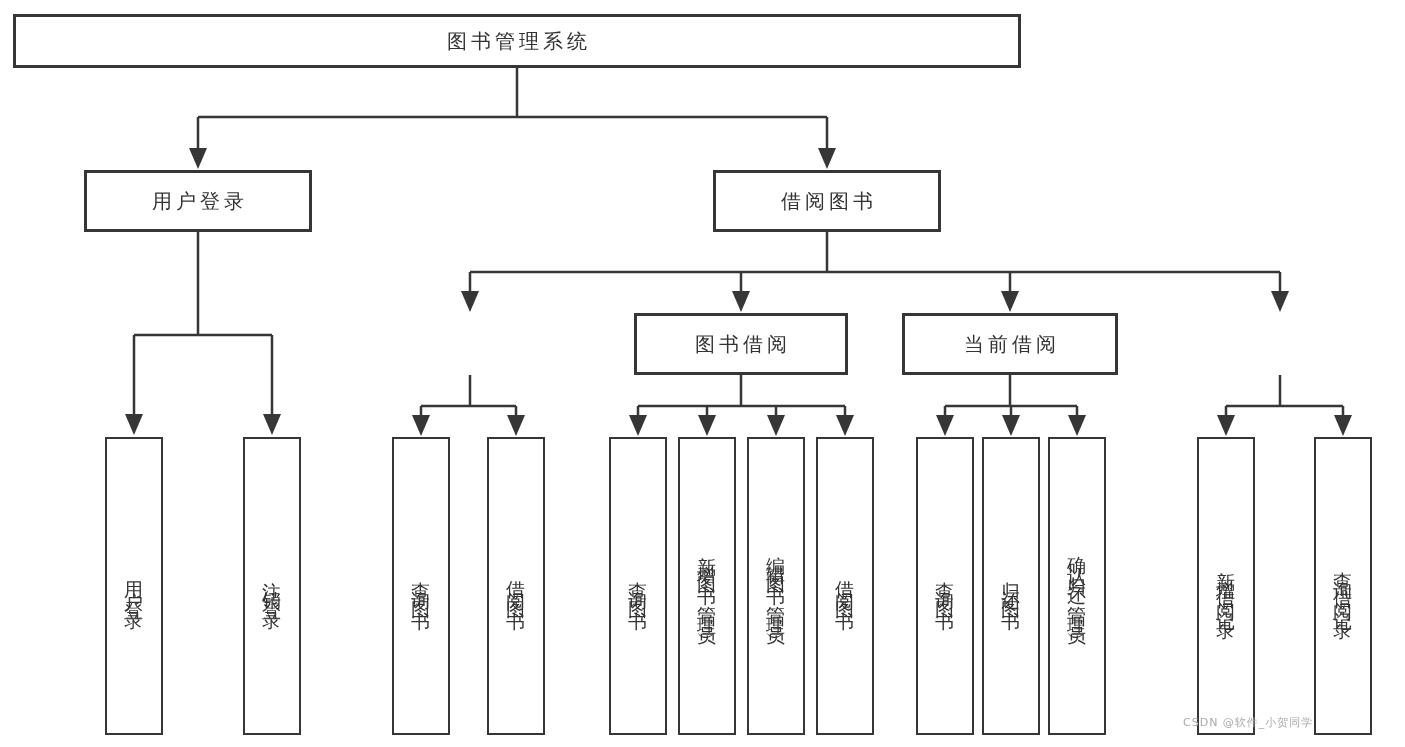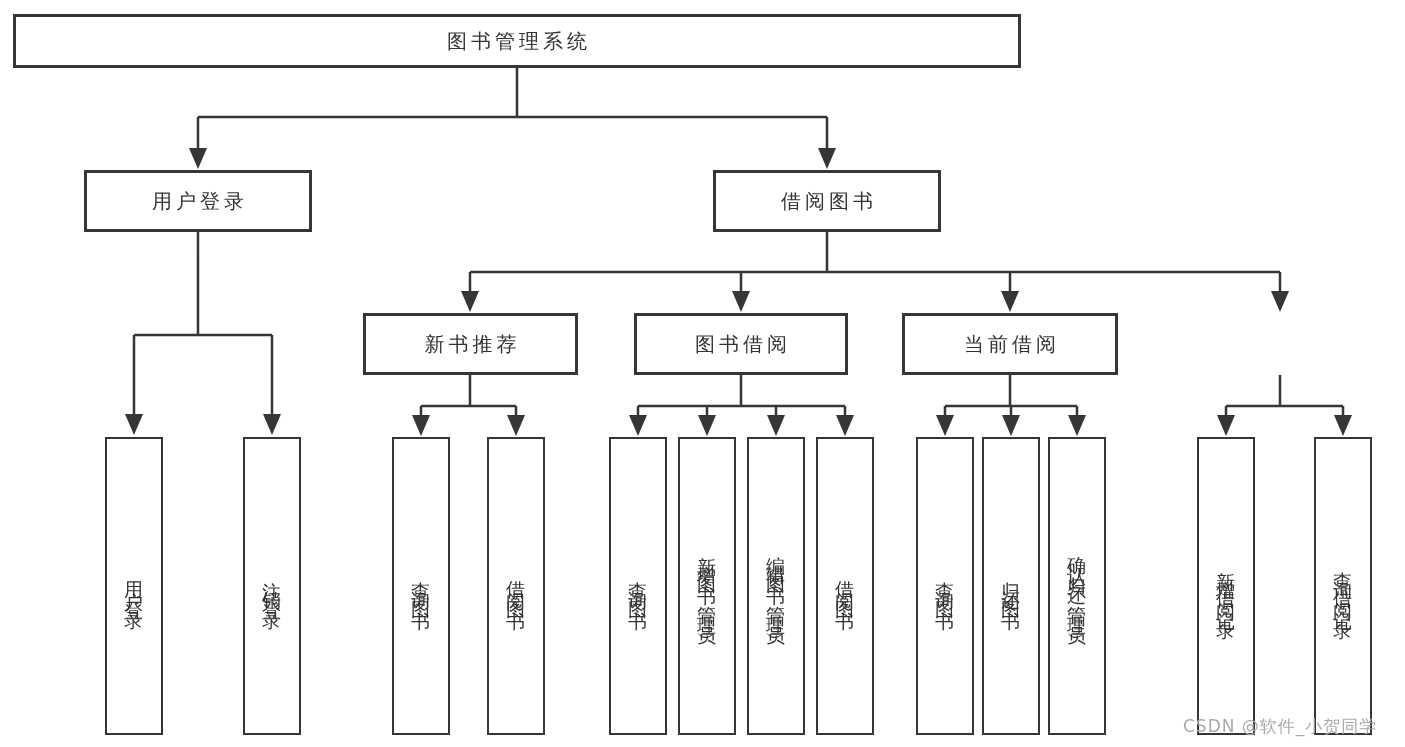--- a/index.html
+++ b/index.html
@@ -29,21 +29,21 @@
     width:58px;top:437px;height:298px;
     display:flex;align-items:center;justify-content:center;
     writing-mode:vertical-rl;
     font-size:19px;letter-spacing:10px;
     color:#333333;
     line-height:1;
   }
   .watermark{
     position:absolute;
     left:1183px;top:715px;
-    font-size:17px;letter-spacing:1px;
+    font-size:11px;letter-spacing:1px;
     color:#aaaaaa;
     white-space:nowrap;
   }
 </style>
 </head>
 <body>
 
 <div class="canvas">
 
   <svg width="1405" height="747" viewBox="0 0 1405 747">
@@ -75,21 +75,20 @@
       <polygon points="1217,415 1235,415 1226,436"></polygon>
       <polygon points="1334,415 1352,415 1343,436"></polygon>
     </g>
   </svg>
 
   <div class="hbox" style="left:13px;top:14px;width:1008px;height:54px">图书管理系统</div>
 
   <div class="hbox" style="left:84px;top:170px;width:228px;height:62px">用户登录</div>
   <div class="hbox" style="left:713px;top:170px;width:228px;height:62px">借阅图书</div>
 
-  <div class="hbox" style="left:363px;top:313px;width:215px;height:62px">新书推荐</div>
   <div class="hbox" style="left:902px;top:313px;width:216px;height:62px">当前借阅</div>
   <div class="hbox" style="left:634px;top:313px;width:214px;height:62px">图书借阅</div>
 
   <div class="vbox" style="left:105px">用户登录</div>
   <div class="vbox" style="left:243px">注销登录</div>
 
   <div class="vbox" style="left:392px">查询图书</div>
   <div class="vbox" style="left:487px">借阅图书</div>
 
   <div class="vbox" style="left:609px">查询图书</div>

